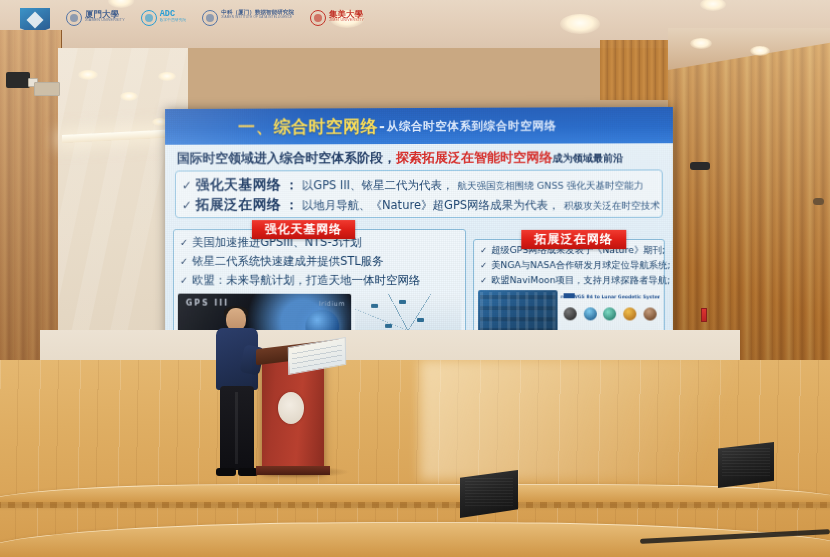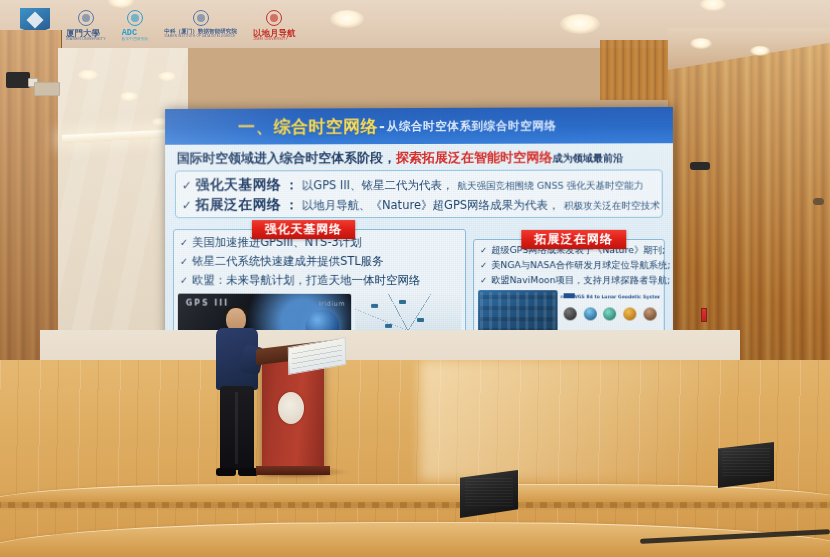--- a/index.html
+++ b/index.html
@@ -19,23 +19,22 @@
   .ceiling{
     position:absolute; left:0; top:0; width:830px; height:48px;
     background:linear-gradient(180deg,#e8d7c4 0%,#e4d0bb 40%,#dcc5ae 100%);
   }
   .ceiling-logos{
     position:absolute; left:20px; top:8px; height:26px;
     display:flex; align-items:center; gap:16px;
     opacity:.93;
   }
   .logo{
-    display:flex; align-items:center; gap:3px;
+    display:flex; align-items:flex-start; gap:3px;
     height:22px;
-    flex-direction:column;
   }
   .logo .mark{
     width:16px;height:16px;border-radius:50%;
     border:1.6px solid #4a6fa5; position:relative; flex:none;
   }
   .logo .mark::after{
     content:""; position:absolute; left:3px; top:3px;
     width:8px;height:8px;border-radius:50%;
     background:#4a6fa5; opacity:.6;
   }
@@ -519,21 +518,21 @@
       <span class="txt"><span>ADC</span><span class="sub">数字中国研究院</span></span>
     </div>
 
     <div class="logo">
       <span class="mark"></span>
       <span class="txt" style="font-size:5.6px;"><span>中科（厦门）数据智能研究院</span><span class="sub" style="font-size:3px;">XIAMEN INSTITUTE OF DATA INTELLIGENCE</span></span>
     </div>
 
     <div class="logo red">
       <span class="mark red"></span>
-      <span class="txt"><span>以地月导航</span><span class="sub">JIMEI UNIVERSITY</span></span>
+      <span class="txt"><span>集美大學</span><span class="sub">JIMEI UNIVERSITY</span></span>
     </div>
   </div>
 
   <div class="wall-left-wood"></div>
   <div class="wall-cream"></div>
   <div class="cream-strip-light"></div>
   <div class="fixture" style="left:6px;top:72px;width:24px;height:16px;"></div>
   <div class="fixture-sm" style="left:28px;top:78px;width:10px;height:9px;"></div>
   <div class="fixture-sm" style="left:34px;top:82px;width:26px;height:14px;background:#cdbfa8;"></div>
 

